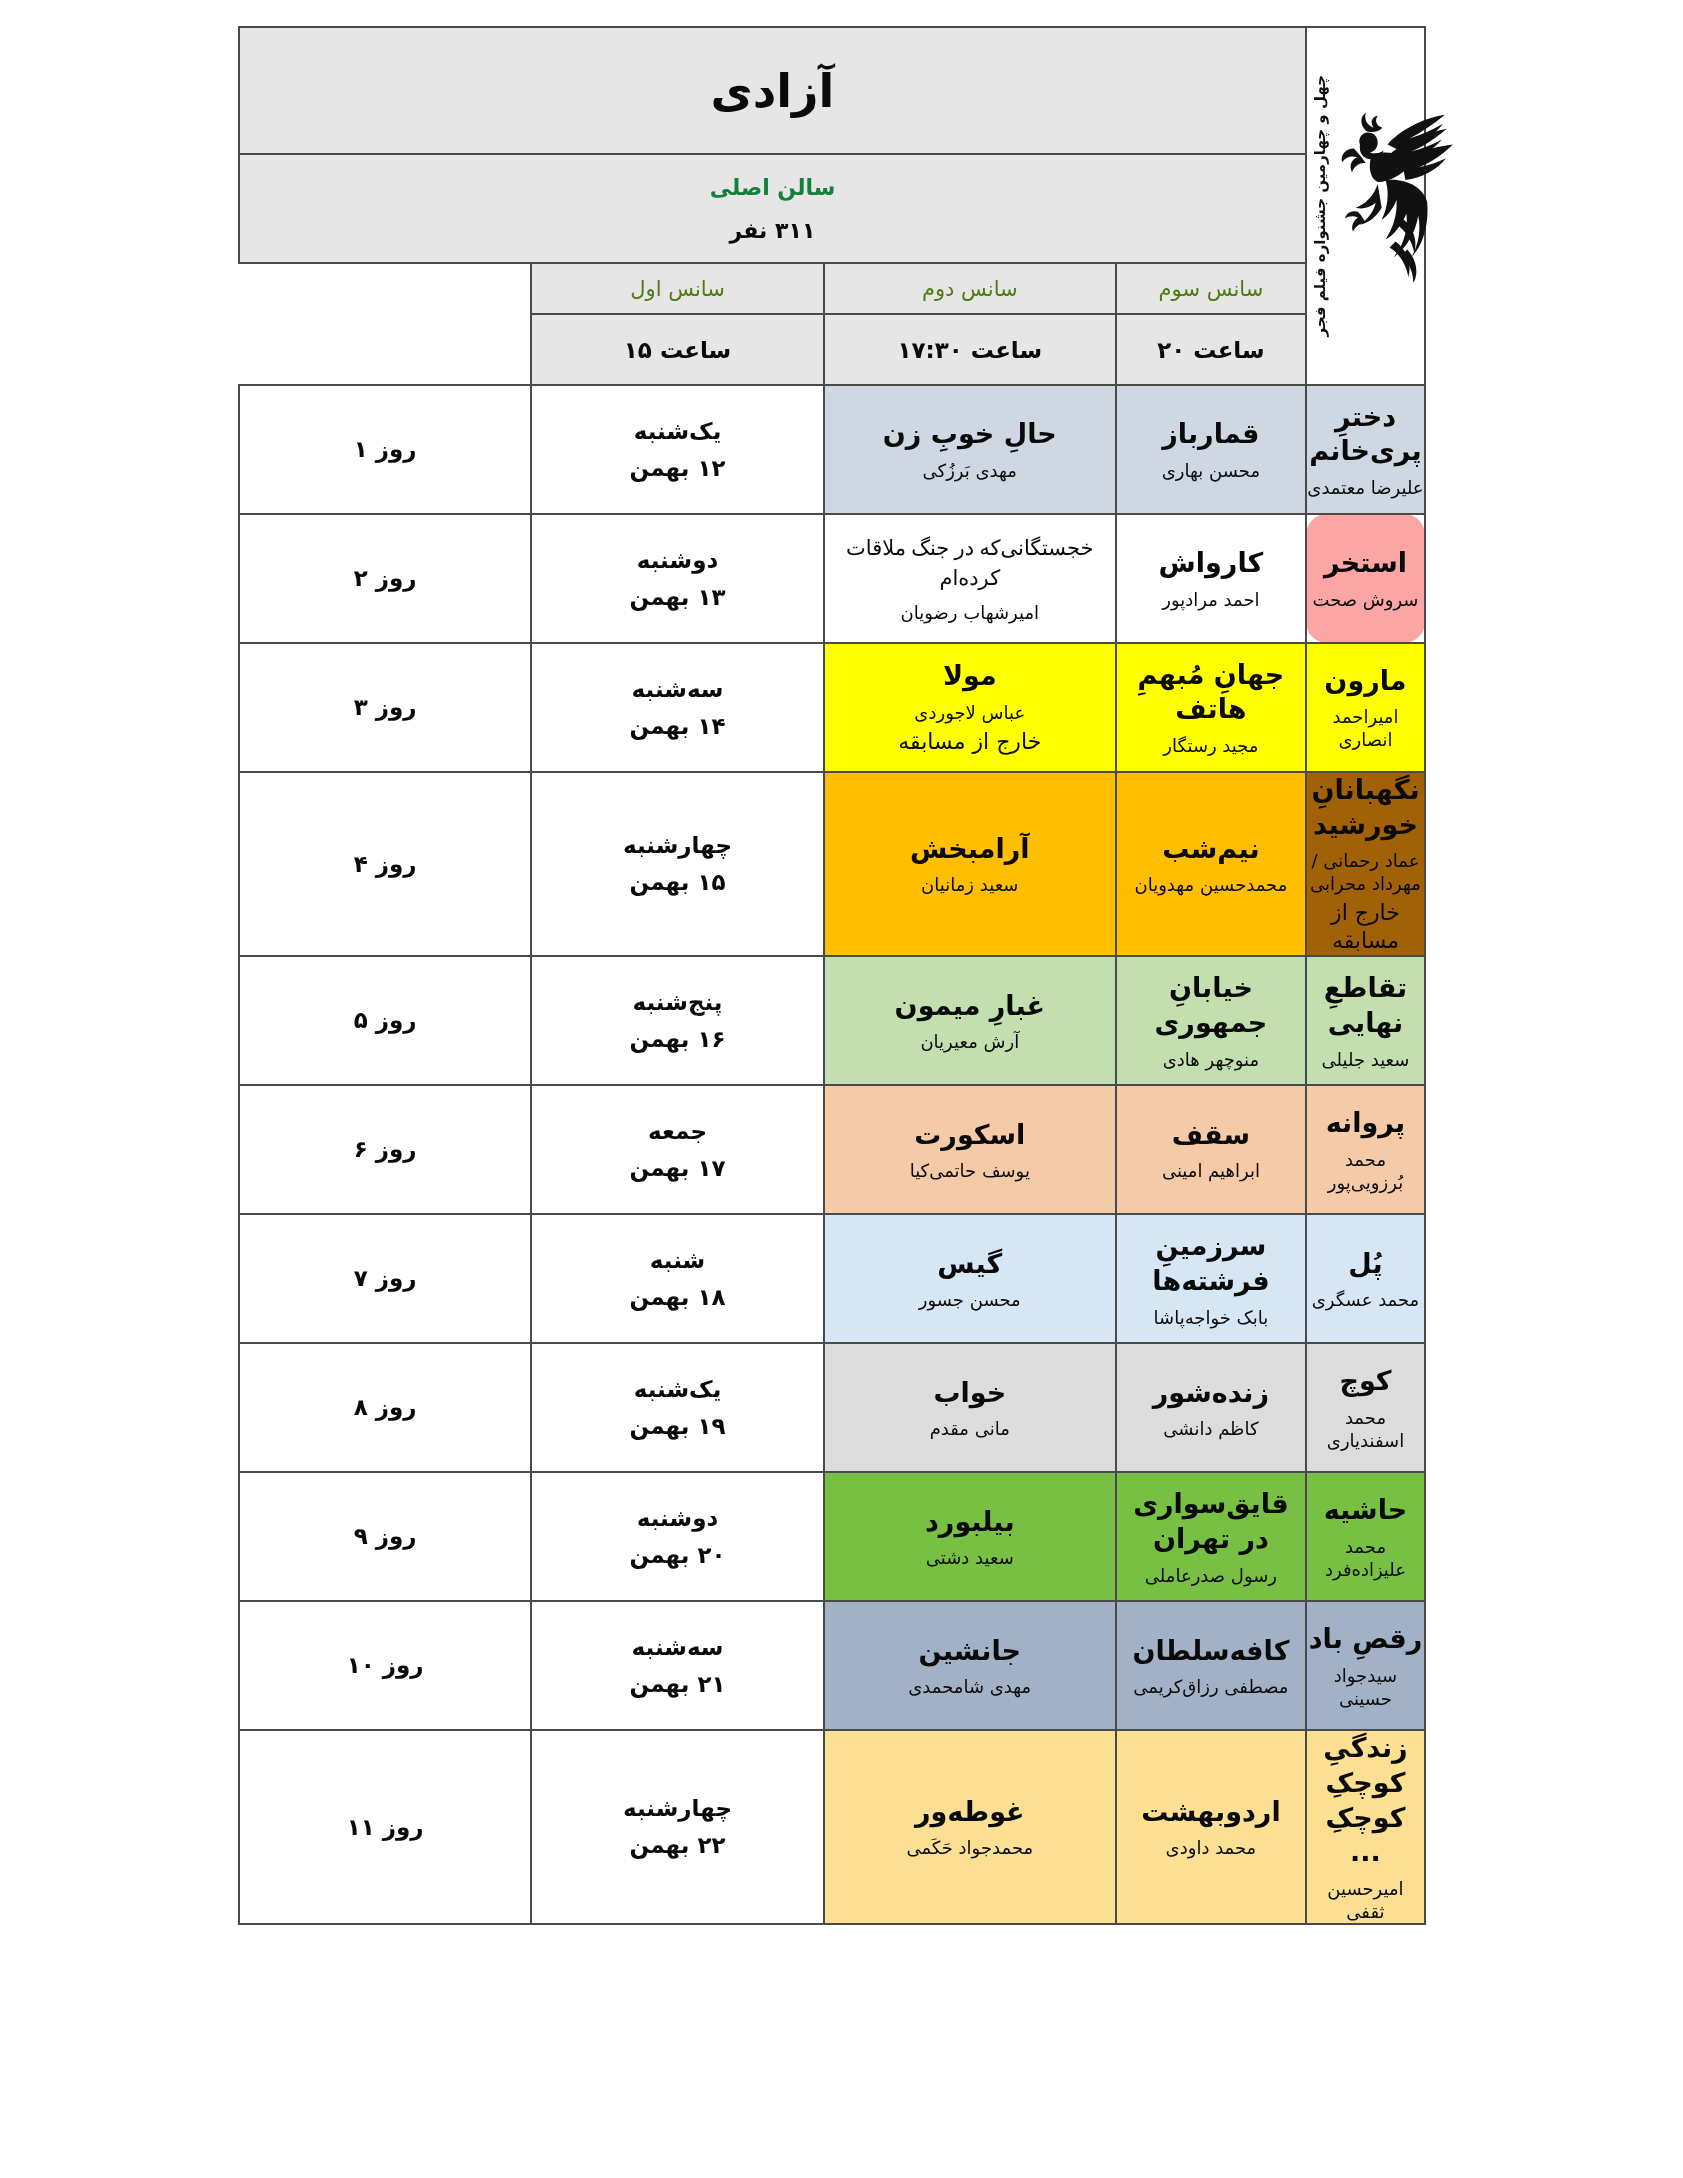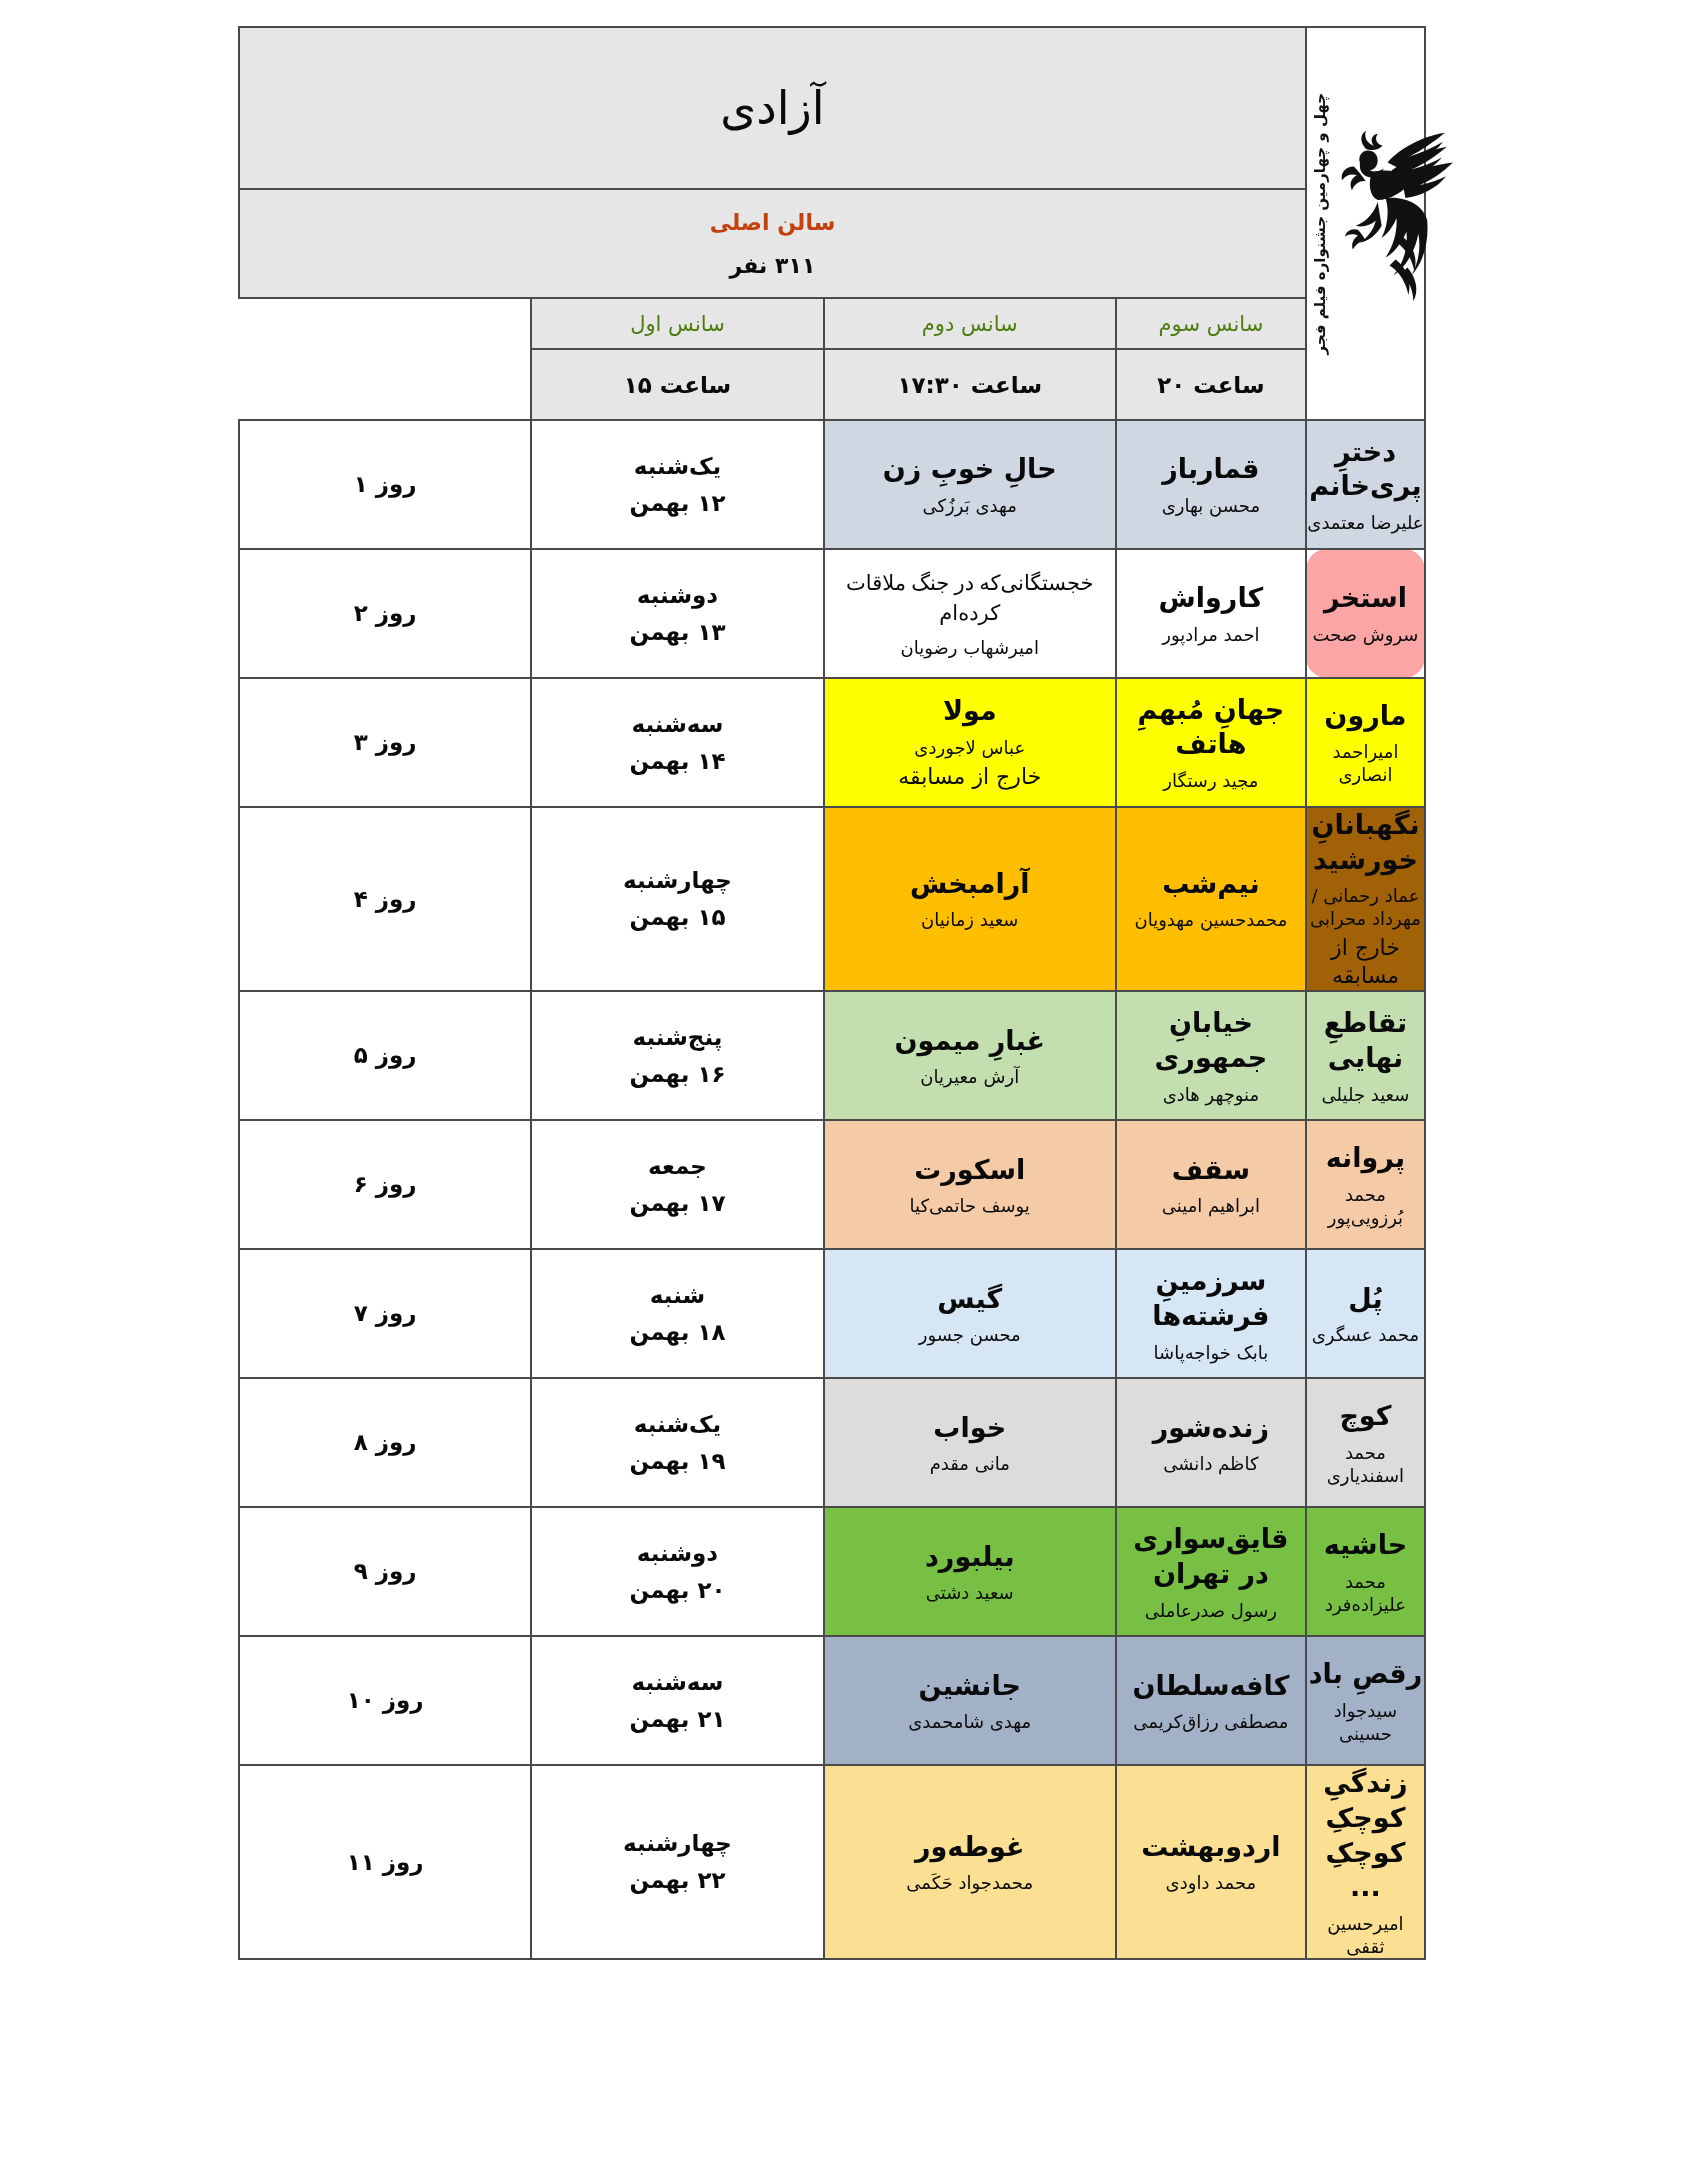--- a/index.html
+++ b/index.html
@@ -64,36 +64,36 @@
   .logo-wrap {
     flex: 1;
     display: flex;
     align-items: flex-start;
     justify-content: center;
     padding-top: 22px;
   }
   svg.simurgh { display:block; }
 
   .hall-title {
-    height: 162px;
+    height: 127px;
     background: #e6e6e6;
     font-size: 46px;
-    font-weight: 400;
+    font-weight: 700;
     color: #0a0a0a;
   }
   .hall-sub {
     height: 109px;
     background: #e6e6e6;
     line-height: 1.5;
   }
   .hall-sub .sub1 {
     display:block;
     font-size: 22px;
     font-weight: 700;
-    color: #c2410c;
+    color: #15803d;
     margin-bottom: 10px;
   }
   .hall-sub .sub2 {
     display:block;
     font-size: 22px;
     font-weight: 700;
     color: #0a0a0a;
   }
   .sess-name {
     height: 51px;

